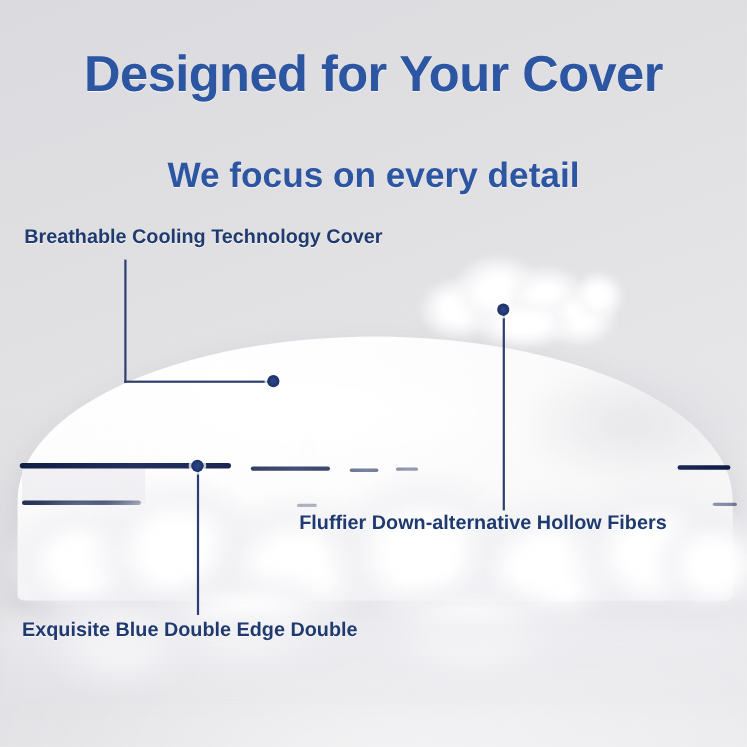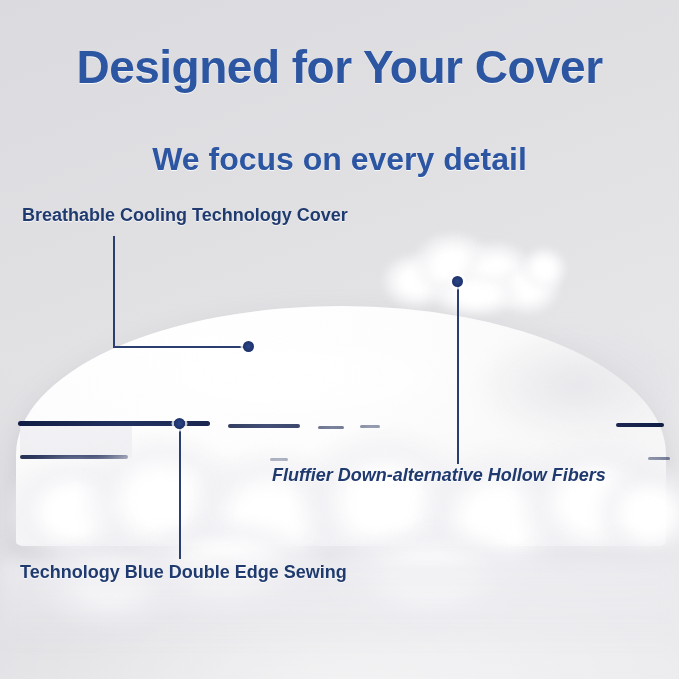--- a/index.html
+++ b/index.html
@@ -150,21 +150,21 @@
   
   .callout {
     position: absolute;
     font-size: 18px;
     font-weight: bold;
     color: #1f3a6e;
     white-space: nowrap;
     text-shadow: 0 1px 0 rgba(255,255,255,0.7);
   }
   .callout-cover  { left: 22px;  top: 205px; }
-  .callout-fibers { left: 272px; top: 465px; font-style: italic; }
+  .callout-fibers { left: 272px; top: 465px; }
   .callout-sewing { left: 20px;  top: 562px; }
 
   
   .leader {
     position: absolute;
     background: #2a3f70;
   }
   .lead-v { width: 1.6px; }
   .lead-h { height: 1.6px; }
 
@@ -235,17 +235,17 @@
 
   <div class="callout callout-cover">Breathable Cooling Technology Cover</div>
   <div class="leader lead-v cover-v"></div>
   <div class="leader lead-h cover-h"></div>
   <div class="dot dot-cover"></div>
 
   <div class="callout callout-fibers">Fluffier Down-alternative Hollow Fibers</div>
   <div class="leader lead-v fibers-v"></div>
   <div class="dot dot-fibers"></div>
 
-  <div class="callout callout-sewing">Technology Blue Double Edge Sewing</div>
+  <div class="callout callout-sewing">Exquisite Blue Double Edge Double</div>
   <div class="leader lead-v sewing-v"></div>
   <div class="dot dot-sewing"></div>
 
 </div>
 
 </body></html>

